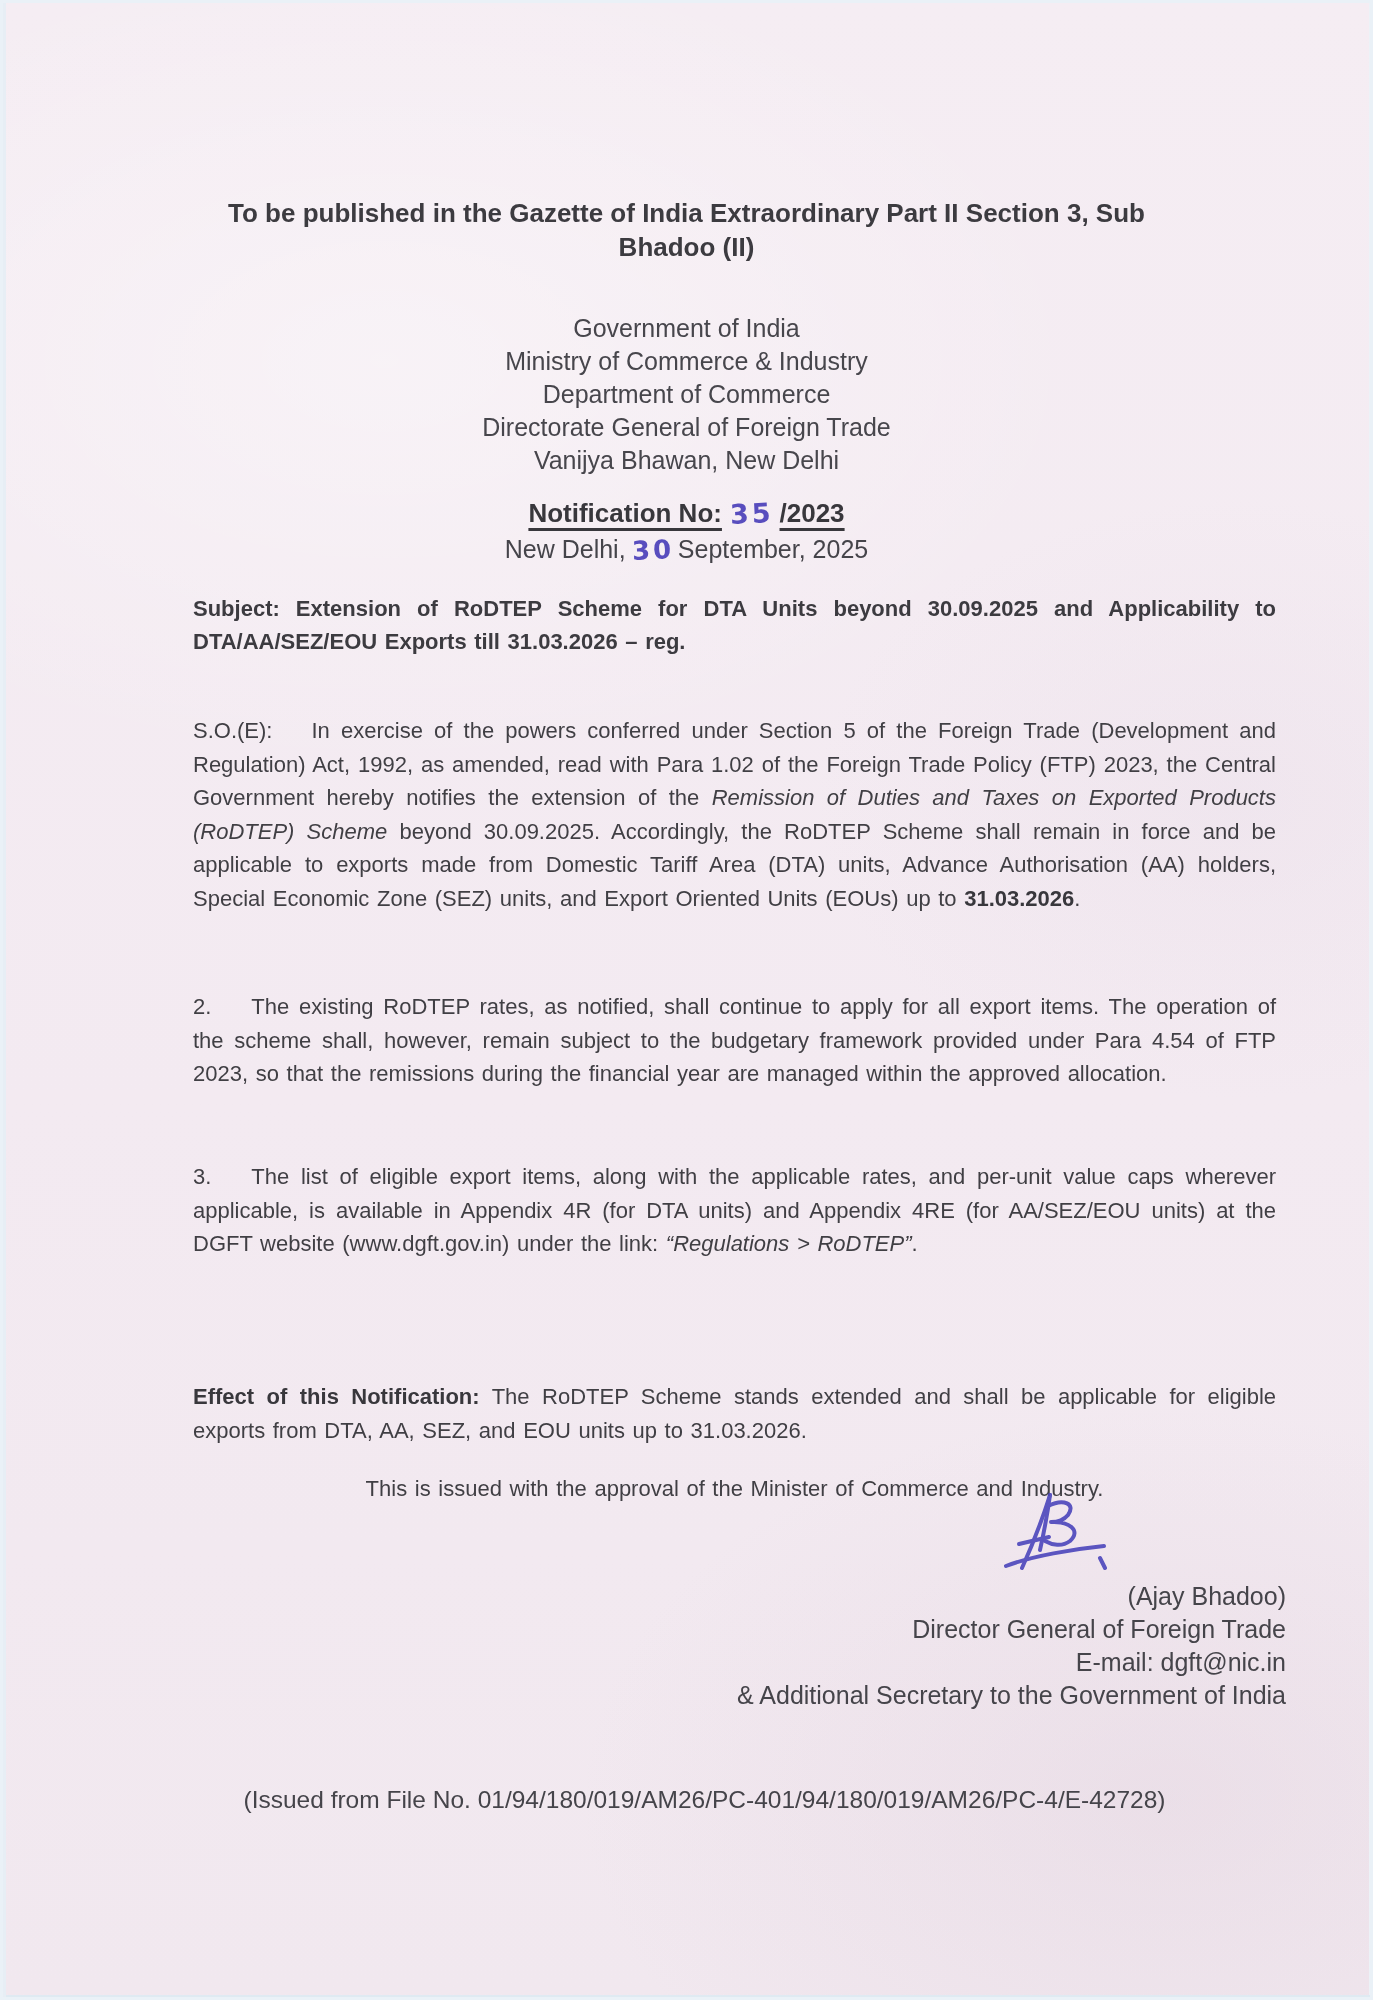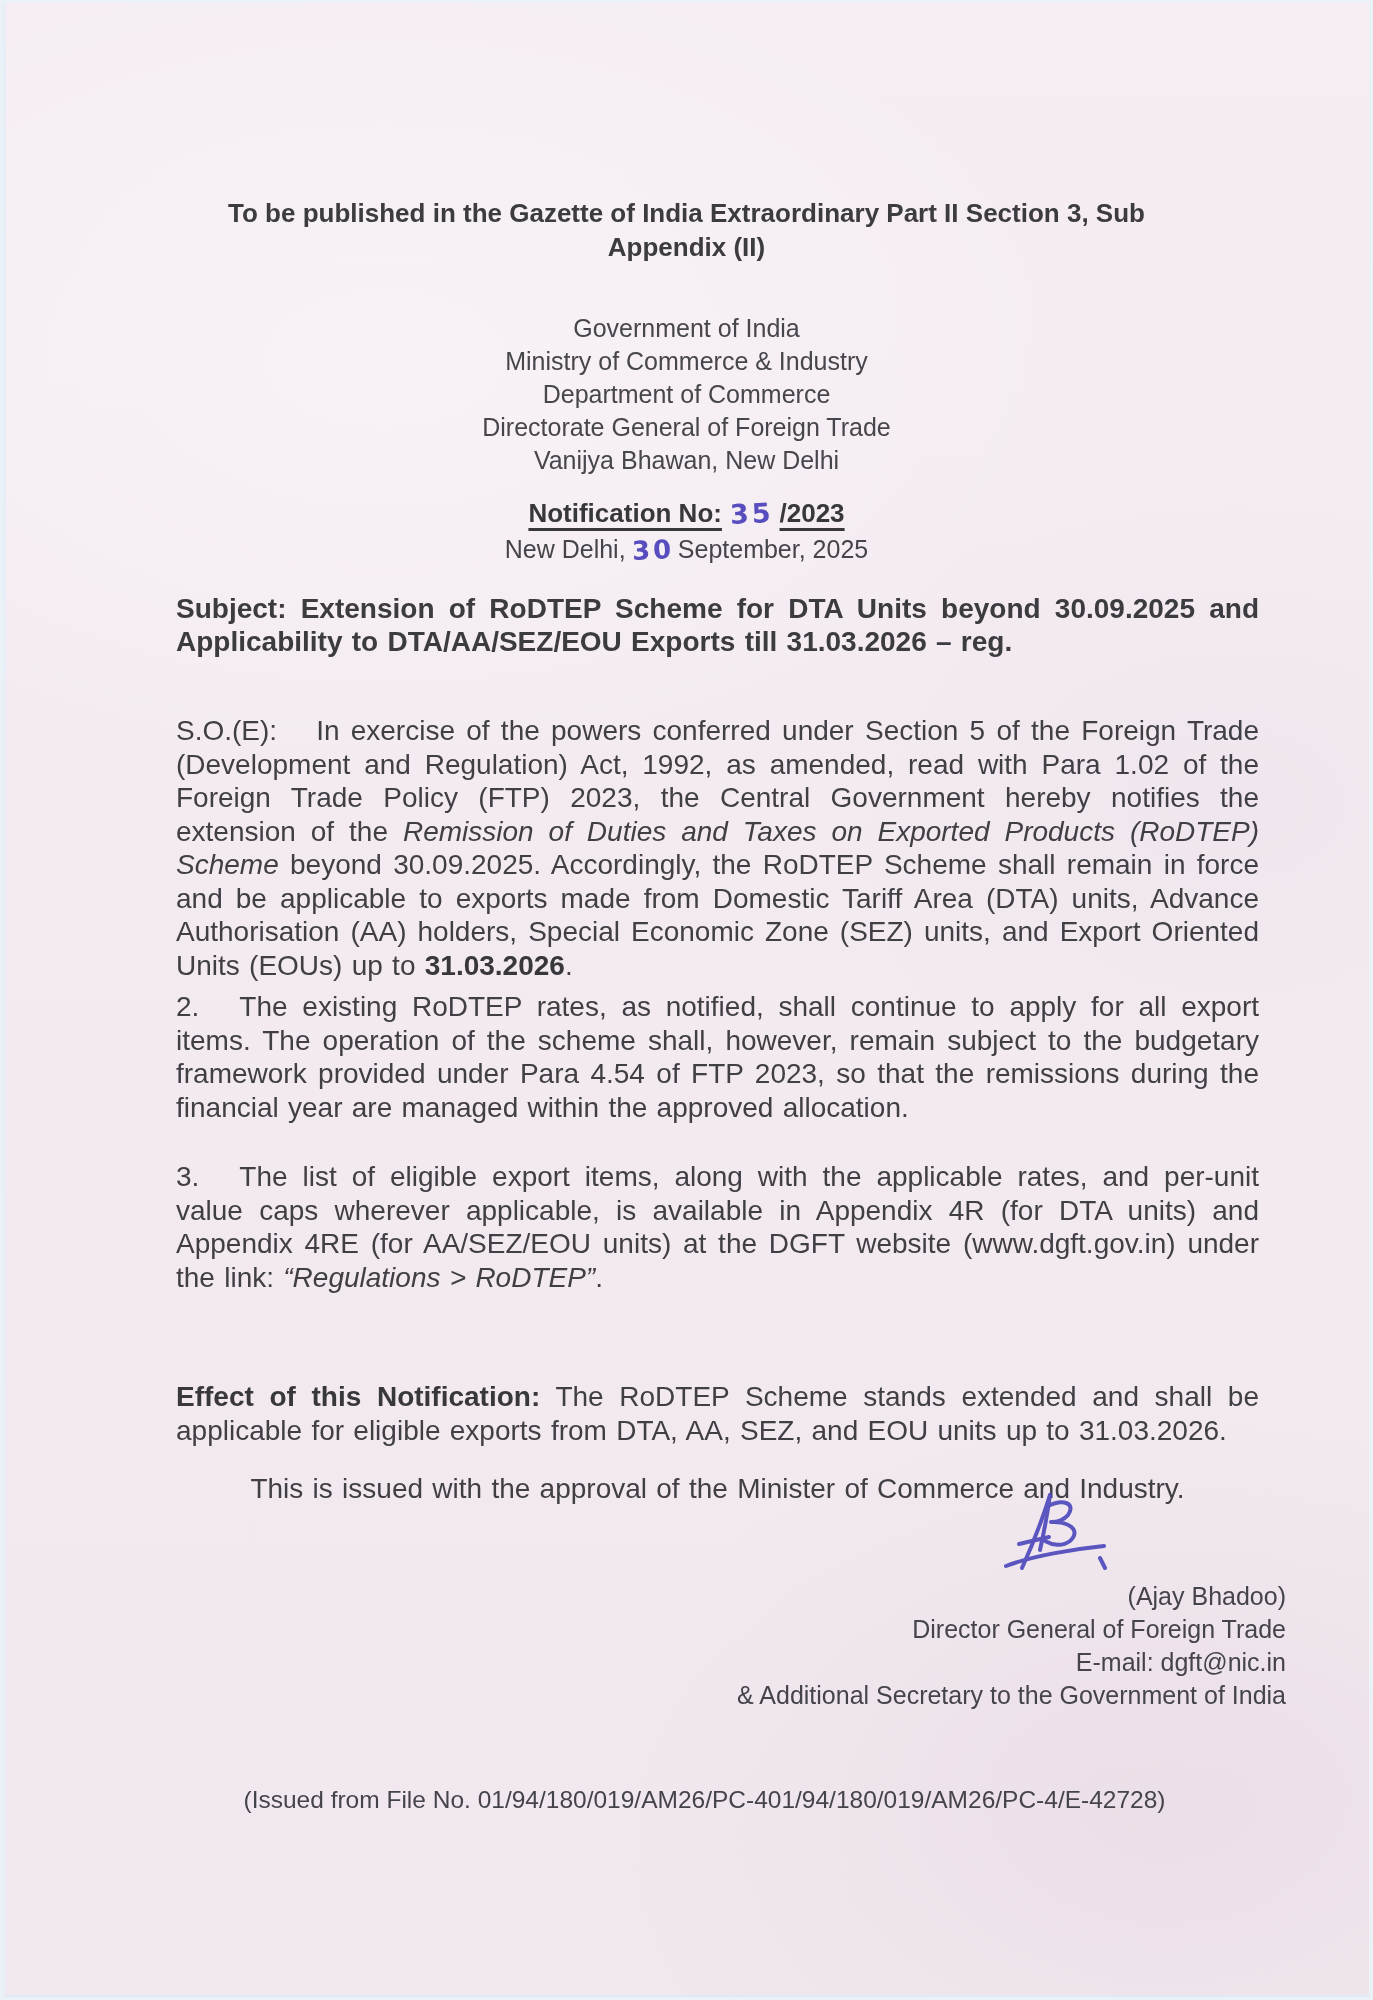--- a/index.html
+++ b/index.html
@@ -45,22 +45,22 @@
     display:inline-block;
     transform:rotate(-3deg) translateY(1px);
     font-size:27px;
     letter-spacing:3px;
     font-weight:600;
     padding:0 6px 0 8px;
     font-family:"DejaVu Sans", sans-serif;
   }
   .pen.small{font-size:26px;padding:0 4px 0 6px;}
   .col{
-    left:176px;width:1083px;text-align:justify;
-    font-size:28px;line-height:33.5px;word-spacing:1.5px;
+    left:193px;width:1083px;text-align:justify;
+    font-size:22px;line-height:33.5px;word-spacing:1.5px;
   }
   .subject{top:592px;font-weight:bold;color:#3c3b40;line-height:33px;}
   .p1{top:714px;}
   .p2{top:990px;}
   .p3{top:1160px;}
   .effect{top:1380px;}
   .approval{top:1472px;text-align:center;}
   .lead-gap{margin-right:39px;}
   .num-gap{margin-right:40px;}
   .it{font-style:italic;}
@@ -77,21 +77,21 @@
     transform:translateX(18px);
   }
 </style>
 </head>
 <body>
 
 <div class="page">
 
   <div class="abs center hdr">
     <div>To be published in the Gazette of India Extraordinary Part II Section 3, Sub</div>
-    <div>Appendix (II)</div>
+    <div>Bhadoo (II)</div>
   </div>
 
   <div class="abs center letterhead">
     <div>Government of India</div>
     <div>Ministry of Commerce &amp; Industry</div>
     <div>Department of Commerce</div>
     <div>Directorate General of Foreign Trade</div>
     <div>Vanijya Bhawan, New Delhi</div>
   </div>
 

